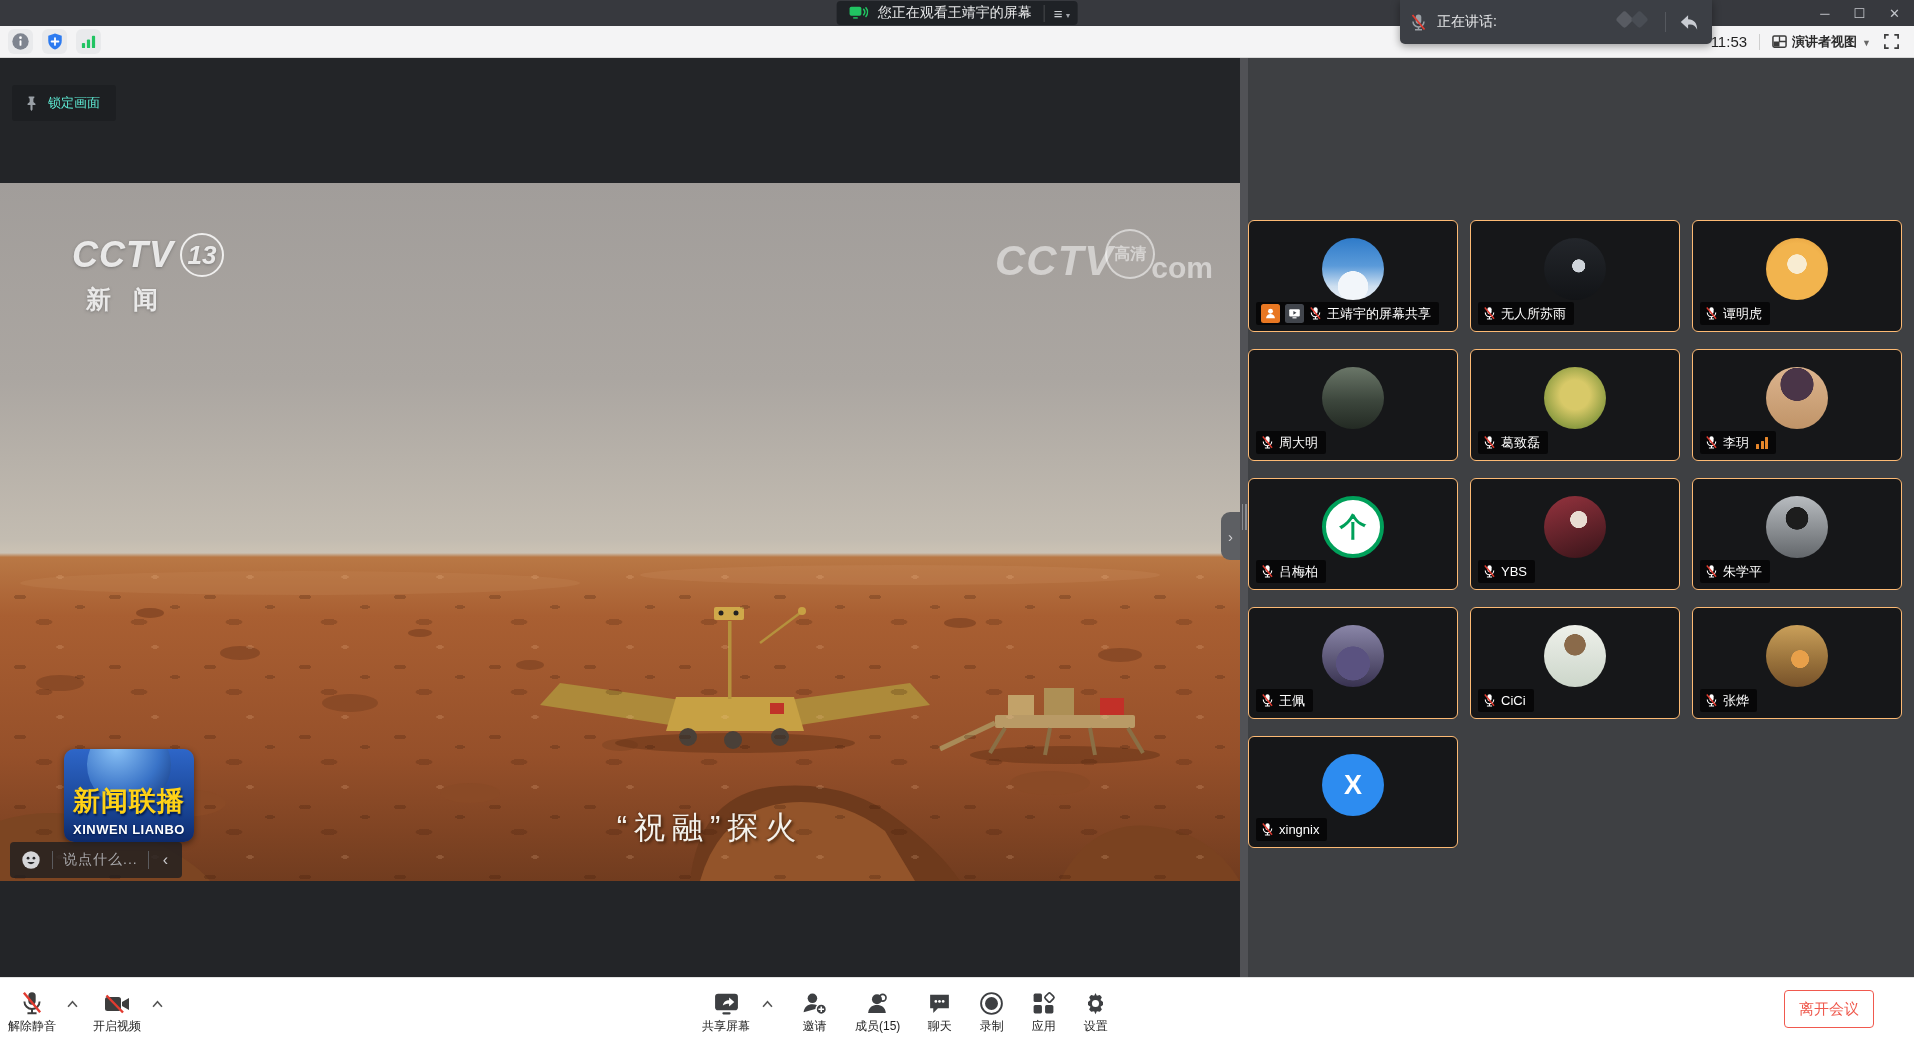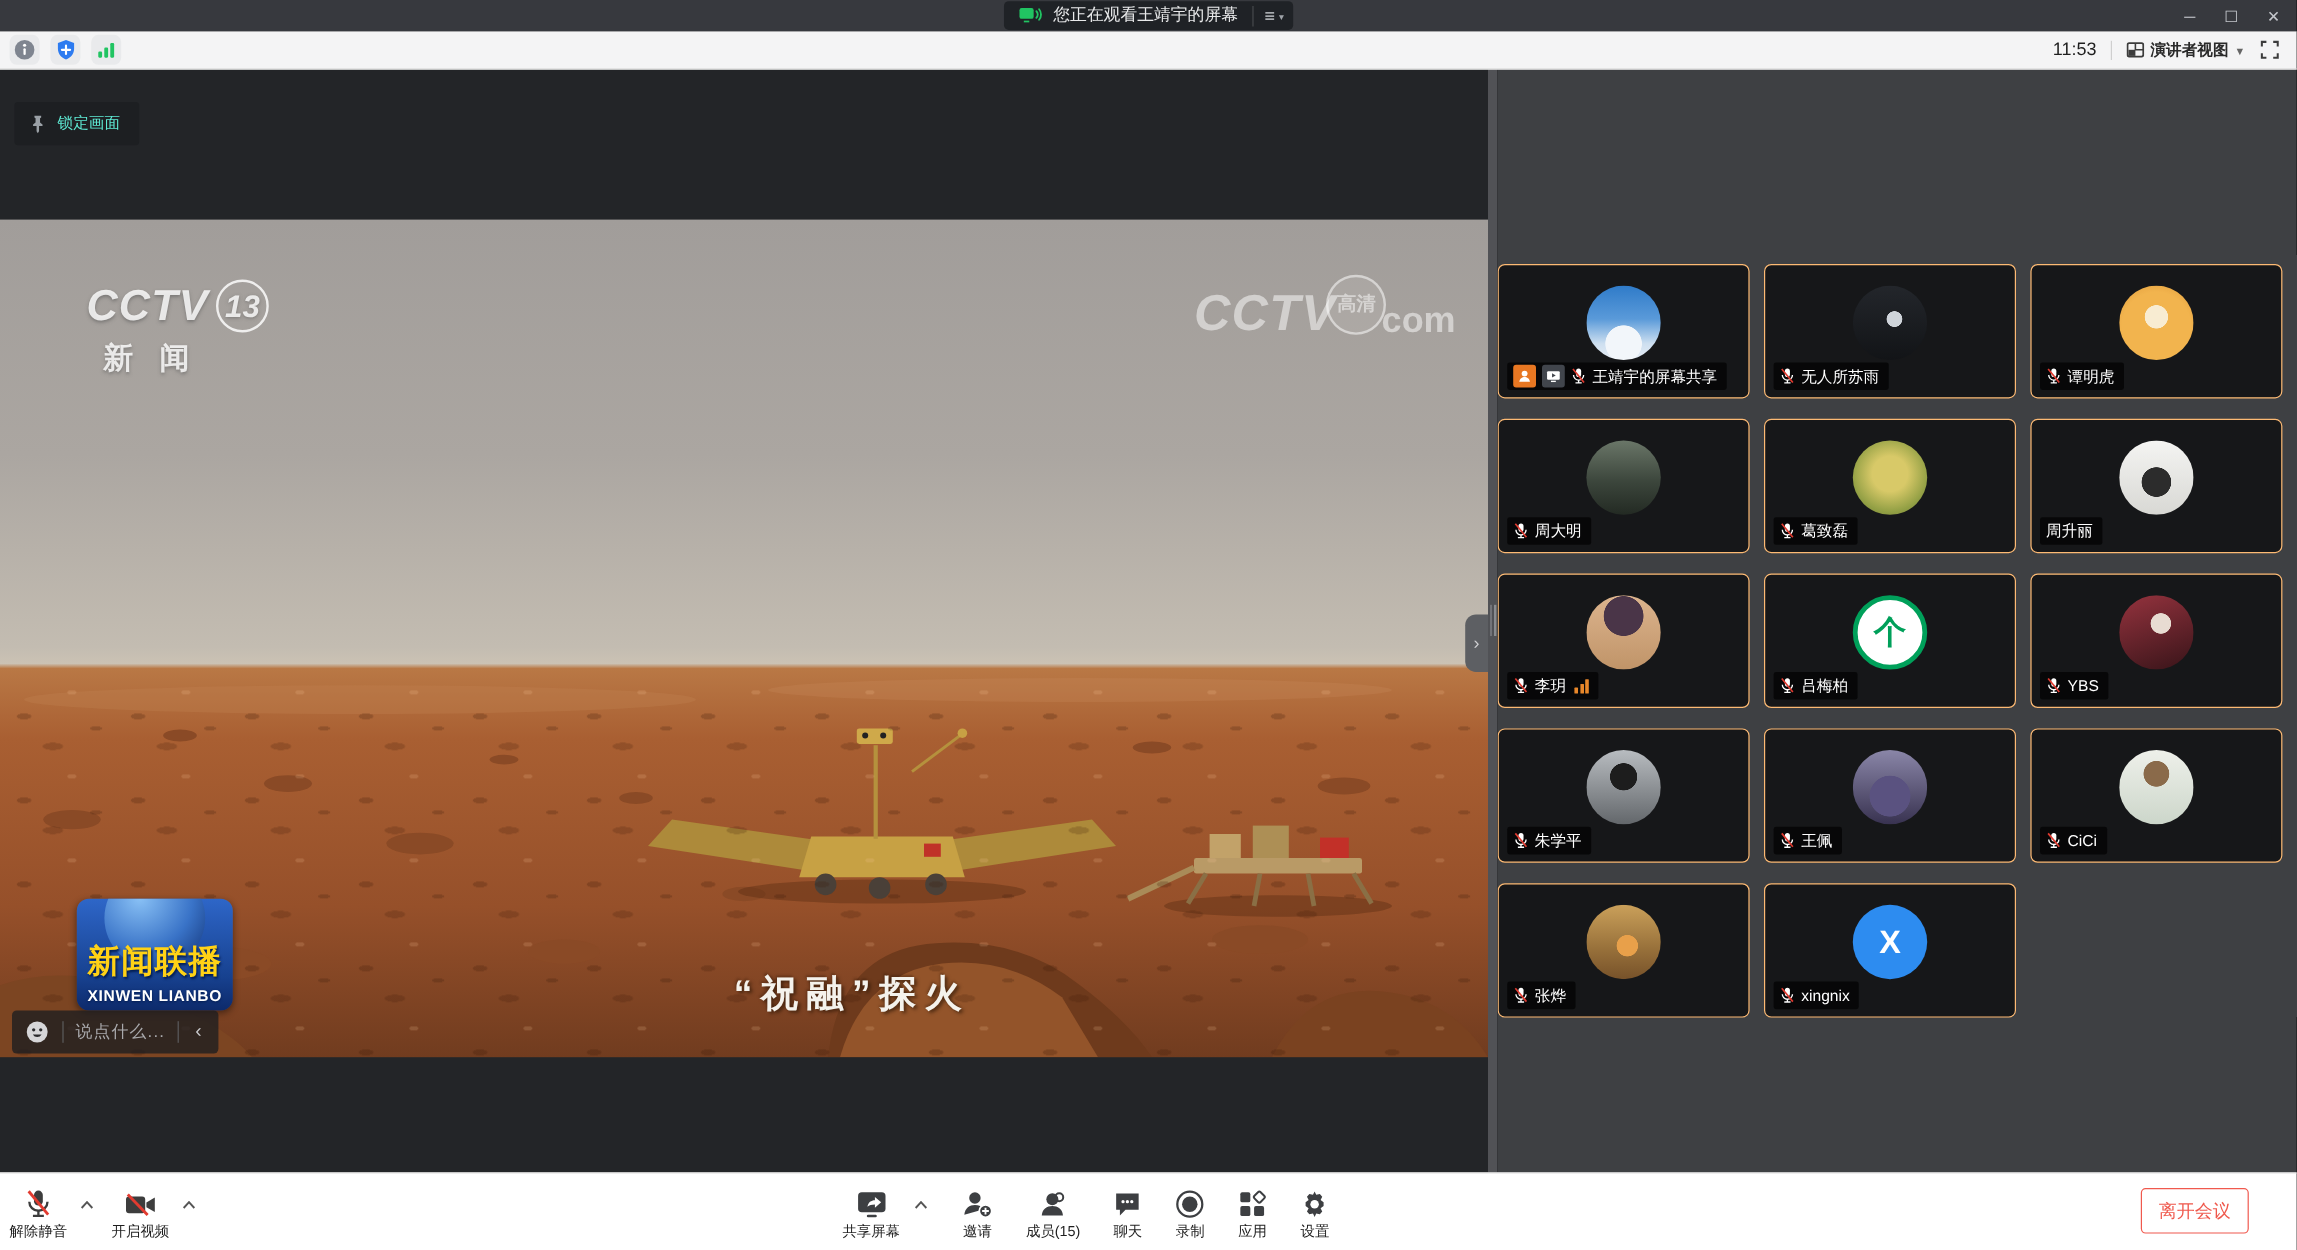--- a/index.html
+++ b/index.html
@@ -82,21 +82,21 @@
   .xwlb::before{content:"";position:absolute;left:50%;top:-26px;transform:translateX(-50%);
         width:84px;height:84px;border-radius:50%;
         background:radial-gradient(circle at 35% 30%, #8ec6f8 0%, #3a74c8 55%, #0d2a6b 100%);
         opacity:.95;}
   .xwlb-cn{position:absolute;left:0;top:34px;width:100%;text-align:center;color:#ffd216;
         font-size:27px;font-weight:bold;letter-spacing:1px;text-shadow:1px 2px 2px #001a4d;}
   .xwlb-en{position:absolute;left:0;bottom:5px;width:100%;text-align:center;color:#fff;
         font-size:13px;font-weight:bold;letter-spacing:.5px;text-shadow:0 1px 2px #001a4d;}
 
   .caption{position:absolute;left:0;top:624px;width:100%;text-align:center;color:#f4f2ec;
-        font-size:31px;font-weight:bold;letter-spacing:7px;
+        font-size:31px;font-weight:normal;letter-spacing:7px;
         text-shadow:2px 2px 3px rgba(40,20,5,.65), -1px -1px 2px rgba(40,20,5,.3);}
 
   .lock-btn{position:absolute;left:12px;top:28px;height:36px;background:#1d1f22;border-radius:3px;
         display:flex;align-items:center;gap:9px;padding:0 16px 0 12px;color:#5eead4;font-size:13px;
         cursor:default;z-index:5;}
 
   .chat-pill{position:absolute;left:10px;top:785px;height:36px;background:rgba(30,30,32,.8);
         border-radius:4px;display:flex;align-items:center;gap:10px;padding:0 10px;z-index:5;}
   .chat-pill .cp-sep{width:1px;height:18px;background:#5b5b5e;}
   .chat-pill .cp-text{color:#a9a9ac;font-size:14px;letter-spacing:1px;}
@@ -189,20 +189,44 @@
         <span class="pill-caret" style="font-size:7px;">▼</span>
       </span>
     </div>
     <div class="win-controls">
       <span>─</span>
       <span>☐</span>
       <span>✕</span>
     </div>
   </div>
 
+  <div class="speaking-panel">
+    <span style="display:flex;">
+      <svg width="17" height="19" viewBox="0 0 17 19">
+        <rect x="5.7" y="1.5" width="5.6" height="9.2" rx="2.8" fill="#9aa0a6"></rect>
+        <path d="M3 8.5 a5.5 5.5 0 0 0 11 0" stroke="#9aa0a6" fill="none" stroke-width="1.5"></path>
+        <path d="M8.5 14v2.6 M5 16.8h7" stroke="#9aa0a6" stroke-width="1.5"></path>
+        <path d="M2.5 2 L14.5 16.5" stroke="#e23b30" stroke-width="1.8"></path>
+      </svg>
+    </span>
+    <span class="spk-label">正在讲话:</span>
+    <span class="spk-spacer"></span>
+    <span style="display:flex;opacity:.85;">
+      <svg width="46" height="24" viewBox="0 0 46 24">
+        <rect x="9" y="3" width="13" height="13" rx="3" transform="rotate(45 15.5 9.5)" fill="#5d6168"></rect>
+        <rect x="24" y="3" width="13" height="13" rx="3" transform="rotate(45 30.5 9.5)" fill="#4c5057"></rect>
+      </svg>
+    </span>
+    <span class="spk-divider"></span>
+    <span style="display:flex;padding:2px;">
+      <svg width="22" height="20" viewBox="0 0 24 22">
+        <path fill="#c9ccd2" d="M11 8V3.5L3 11l8 7.5V14c5-.8 8 1 10 5.5 0-7.5-3.5-11-10-11.5z"></path>
+      </svg>
+    </span>
+  </div>
 
   <div class="subbar">
     <div class="subbar-left">
       <span class="icon-tile">
         <svg width="19" height="19" viewBox="0 0 20 20">
           <circle cx="10" cy="10" r="8.6" fill="#7f8590"></circle>
           <circle cx="10" cy="6" r="1.4" fill="#fff"></circle>
           <rect x="9" y="8.6" width="2" height="6" rx="1" fill="#fff"></rect>
         </svg>
       </span>
@@ -452,30 +476,20 @@
           <path d="M2.8 7.8 a5.2 5.2 0 0 0 10.4 0" stroke="#fff" fill="none" stroke-width="1.4"></path>
           <path d="M8 13v2.4 M4.8 15.8h6.4" stroke="#fff" stroke-width="1.4"></path>
           <path d="M2.2 1.6 L13.6 15.4" stroke="#e23b30" stroke-width="1.7"></path>
         </svg>
       </span>
       <span class="pname">葛致磊</span>
 
     </div>
   </div>
 
-  <div class="tile">
-    <div class="avatar av-panda">
-      <span class="avatar-glyph"></span>
-    </div>
-    <div class="namebar">
-
-      <span class="pname">周升丽</span>
-
-    </div>
-  </div>
 
   <div class="tile">
     <div class="avatar av-girl">
       <span class="avatar-glyph"></span>
     </div>
     <div class="namebar">
 
       <span class="mic-muted" style="display:flex;">
         <svg width="13" height="15" viewBox="0 0 16 18">
           <rect x="5.4" y="1.2" width="5.2" height="8.6" rx="2.6" fill="#fff"></rect>

